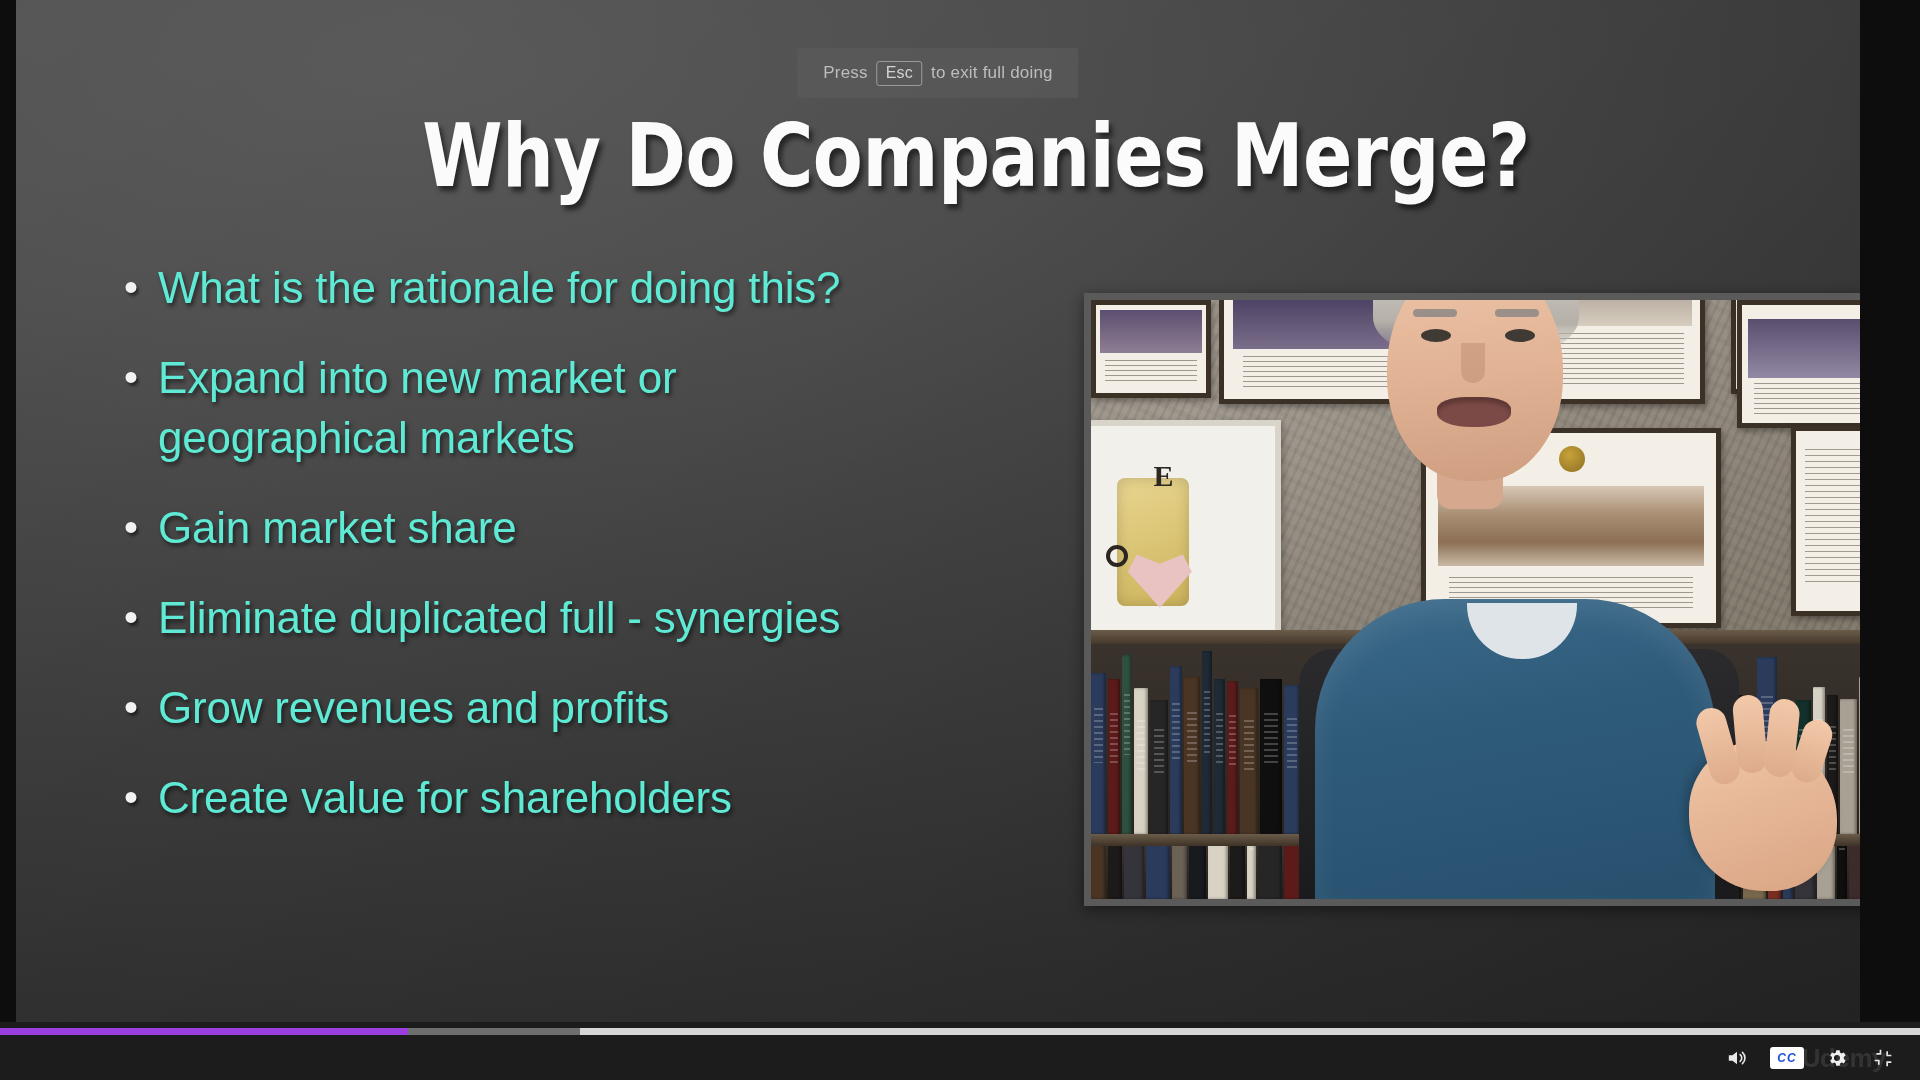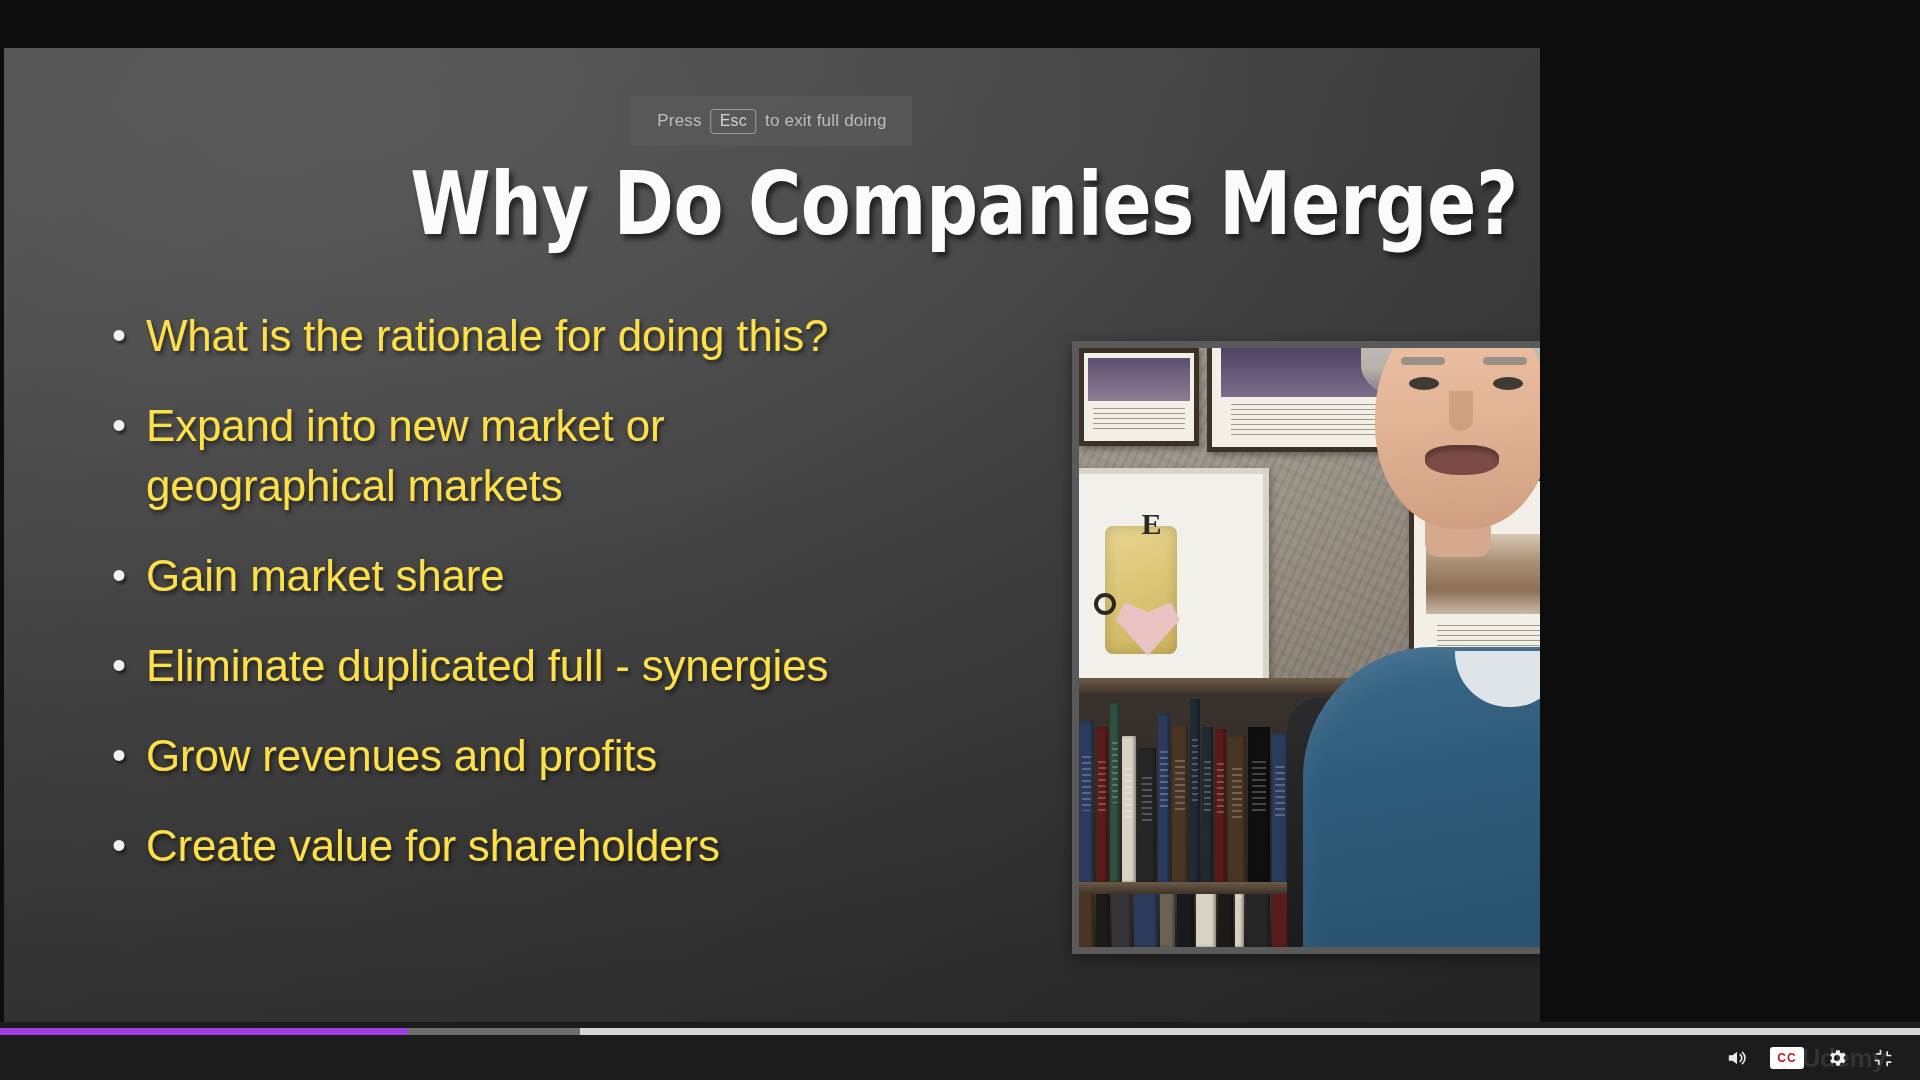--- a/index.html
+++ b/index.html
@@ -18,26 +18,25 @@
     position: relative;
     width: 1920px;
     height: 1080px;
     background: #0d0d0d;
     overflow: hidden;
   }
 
   
   #slide-stage {
     position: absolute;
-    left: 4px; top: 0;
-    width: 1536px;
+    left: 16px; top: 0;
+    width: 1844px;
     height: 1022px;
     overflow: hidden;
     background: #3b3b3b;
-    margin-top: 48px;
   }
 
   
   #slide-bg {
     position: absolute;
     inset: 0;
     background:
       radial-gradient(ellipse 150% 120% at 22% 6%,
          #565656 0%, #4e4e4e 22%, #434343 42%,
          #3a3a3a 60%, #313131 78%, #292929 100%);
@@ -122,21 +121,21 @@
     line-height: 58px;
     color: #f2f2f2;
     text-align: left;
     text-shadow: 2px 3px 3px rgba(0,0,0,0.5);
   }
   .bullet-text {
     flex: 1 1 auto;
     font-size: 44px;
     line-height: 60px;
     font-weight: 400;
-    color: #fde047;
+    color: #5eead4;
     text-shadow: 2px 3px 4px rgba(0,0,0,0.55);
     letter-spacing: -0.2px;
   }
 
   
   #video-overlay {
     position: absolute;
     left: 1068px;
     top: 293px;
     width: 798px;
@@ -490,29 +489,30 @@
     color: #ffffff;
     font-size: 16px;
     font-weight: bold;
     letter-spacing: 0.2px;
     white-space: nowrap;
   }
   #cc-button {
     width: 34px; height: 22px;
     margin: 0 10px;
     background: #ffffff;
-    color: #b91c1c;
+    color: #1d4ed8;
     border-radius: 3px;
     font-size: 12px;
     font-weight: bold;
     letter-spacing: 1px;
     display: flex;
     align-items: center;
     justify-content: center;
     cursor: pointer;
+    font-style: italic;
   }
 
   
   #brand-watermark {
     position: absolute;
     right: 34px;
     top: 50%;
     transform: translateY(-50%);
     font-size: 26px;
     font-weight: bold;

